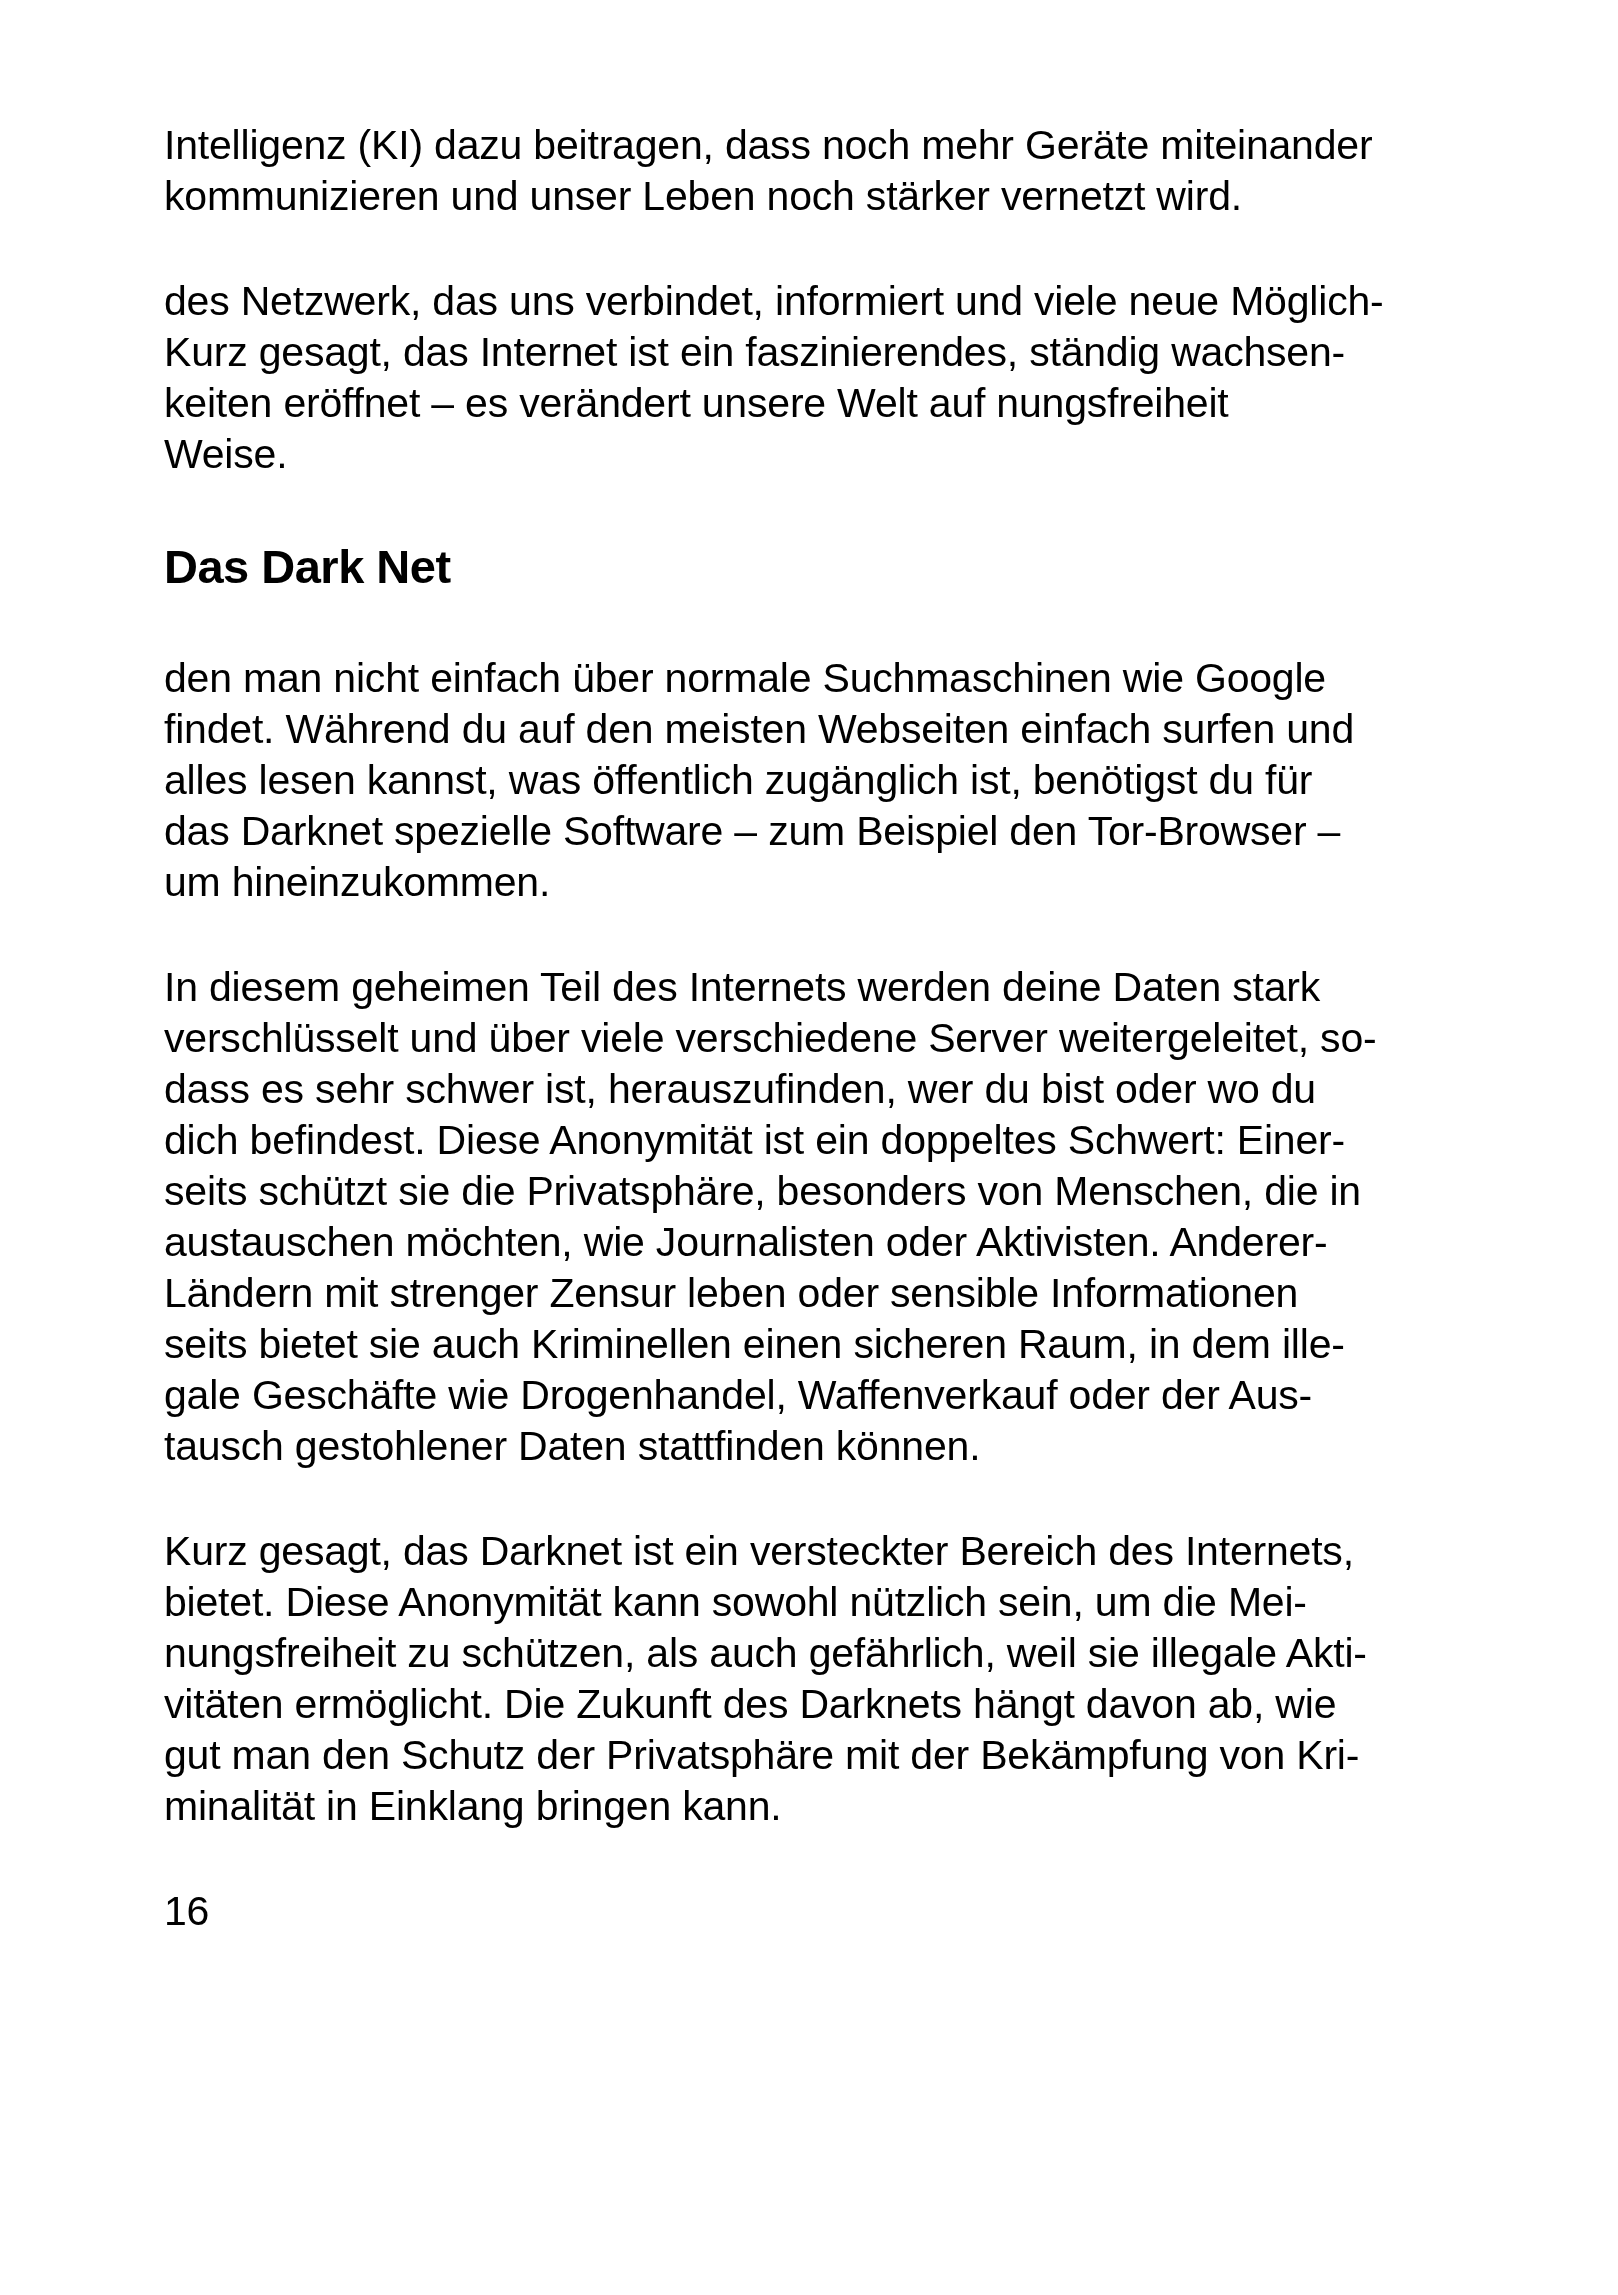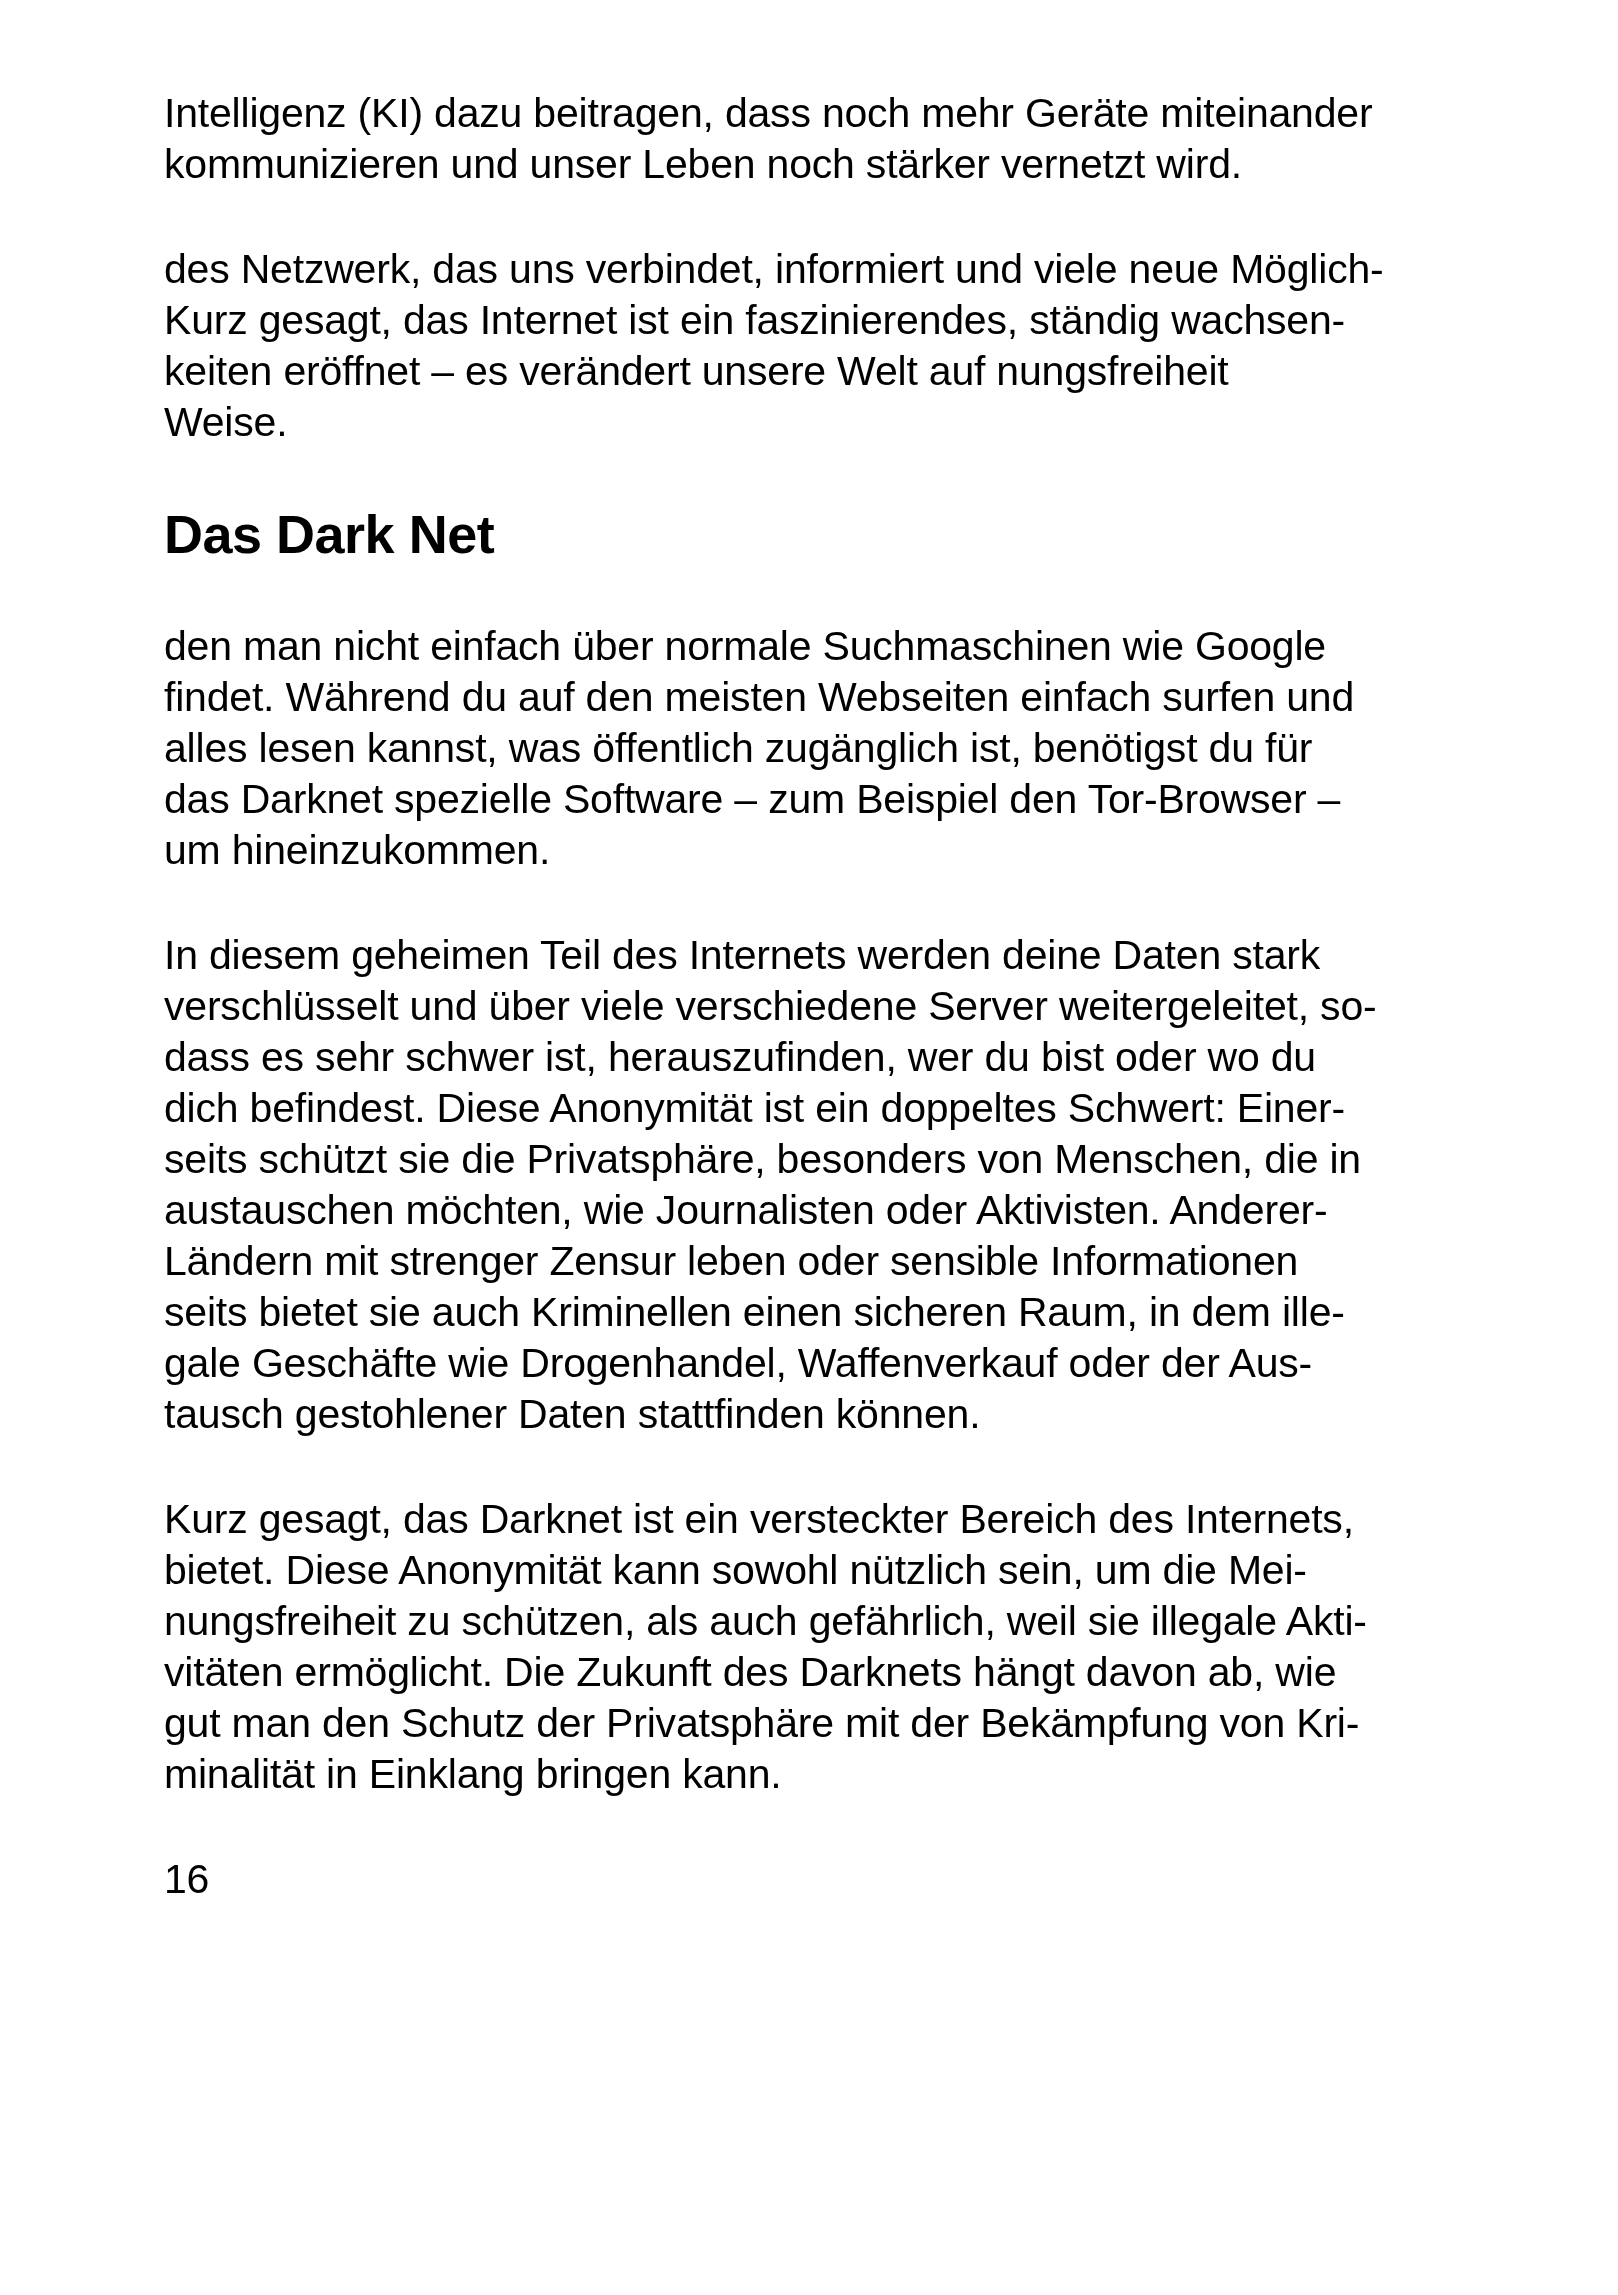--- a/index.html
+++ b/index.html
@@ -9,36 +9,36 @@
   body {
     width: 1618px;
     height: 2295px;
     background: #ffffff;
     overflow: hidden;
     position: relative;
   }
   .text-column {
     box-sizing: border-box;
     width: 1618px;
-    padding: 88px 139px 0 164px;
+    padding: 120px 139px 0 164px;
     font-family: "Liberation Sans", "DejaVu Sans", sans-serif;
     font-size: 41px;
     line-height: 51px;
     color: #000000;
     letter-spacing: -0.2px;
   }
   .para {
     margin: 0 0 54px 0;
   }
   .line {
     white-space: nowrap;
   }
   h1.section-heading {
     font-family: "Liberation Sans", "DejaVu Sans", sans-serif;
-    font-size: 54px;
+    font-size: 47px;
     line-height: 65px;
     font-weight: 700;
     margin: 53px 0 54px 0;
     letter-spacing: -0.5px;
   }
   .page-footer {
   }
 </style>
 </head>
 <body>

